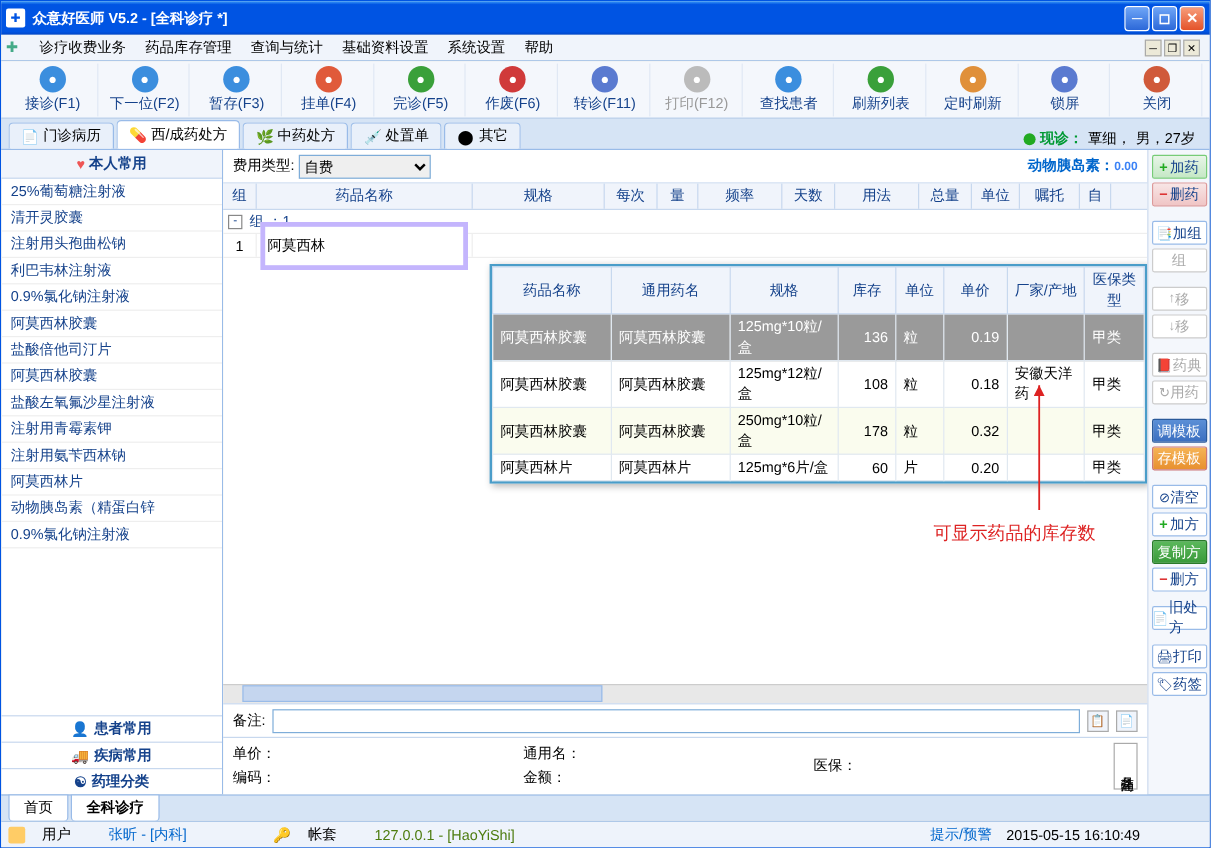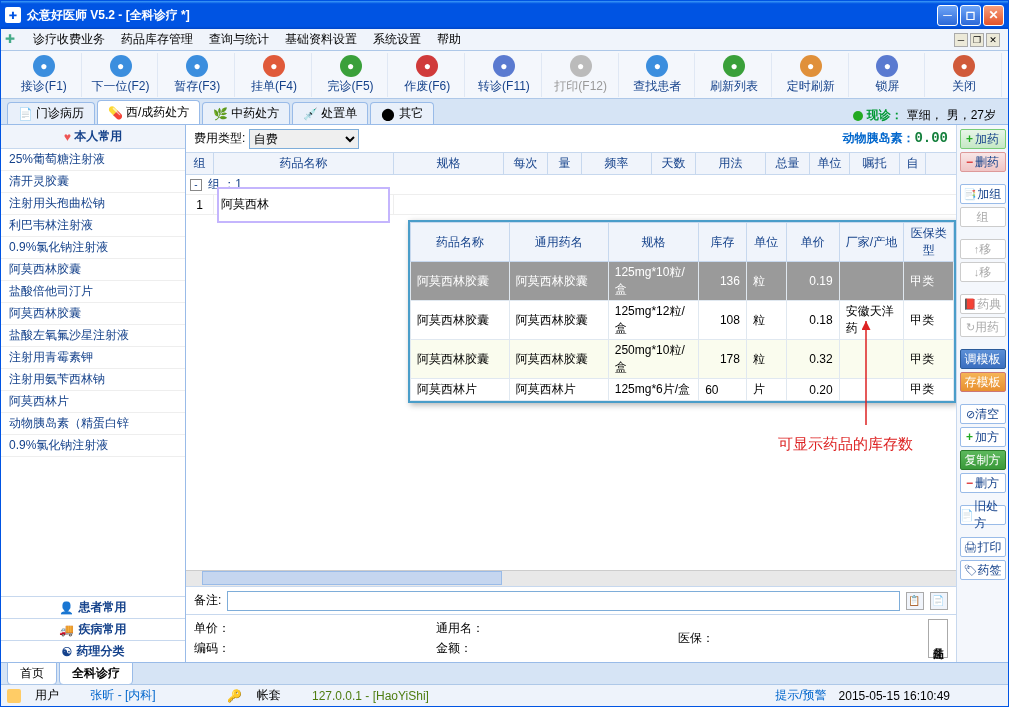--- a/index.html
+++ b/index.html
@@ -35,29 +35,29 @@
 .leftpane{width:185px;background:#fff;border-right:1px solid #99bbe8;display:flex;flex-direction:column;}
 .lp-head{height:24px;background:#f0f4fb;display:flex;align-items:center;justify-content:center;border-bottom:1px solid #c7d8ee;font-weight:bold;color:#15428b;}
 .lp-head .heart{color:#e55;}
 .lp-list{flex:1;overflow:auto;}
 .lp-list div{height:22px;padding:0 8px;display:flex;align-items:center;border-bottom:1px solid #eee;cursor:pointer;color:#15428b;}
 .lp-foot div{height:22px;display:flex;align-items:center;justify-content:center;gap:4px;border-top:1px solid #c7d8ee;cursor:pointer;font-weight:bold;color:#15428b;}
 .mainpane{flex:1;display:flex;flex-direction:column;background:#fff;position:relative;}
 .mp-top{height:28px;border-bottom:1px solid #c7d8ee;display:flex;align-items:center;padding:0 8px;}
 .mp-top select{width:110px;height:20px;border:1px solid #7eadd9;}
 .mp-top .amount{margin-left:auto;color:#0066cc;font-weight:bold;}
-.mp-top .amount b{color:#15803d;font-size:14px;font-family:Liberation Mono, monospace;}
+.mp-top .amount b{color:#3b82f6;font-size:10px;}
 .gridhead{height:22px;background:#f0f4fb;border-bottom:1px solid #c7d8ee;display:flex;}
 .gridhead span{border-right:1px solid #c7d8ee;display:flex;align-items:center;justify-content:center;color:#15428b;}
 .gridbody{flex:1;overflow:auto;position:relative;}
 .grouprow{height:20px;display:flex;align-items:center;padding-left:4px;border-bottom:1px solid #eee;color:#15428b;}
 .grouprow .tog{width:12px;height:12px;border:1px solid #888;display:flex;align-items:center;justify-content:center;margin-right:6px;font-size:10px;line-height:1;}
 .datarow{height:20px;display:flex;border-bottom:1px solid #eee;}
 .datarow span{border-right:1px solid #eee;display:flex;align-items:center;padding:0 3px;}
-.datarow input{width:100%;height:18px;border:2px solid #c4b5fd;padding:16px 2px;}
+.datarow input{width:100%;height:18px;border:4px solid #c4b5fd;padding:16px 2px;}
 .popup{position:absolute;left:222px;top:45px;border:2px solid #4a9dc9;background:#fff;box-shadow:2px 2px 6px rgba(0,0,0,0.3);}
 .popup table{border-collapse:collapse;}
 .popup th{background:#f0f4fb;border:1px solid #c7d8ee;padding:2px 6px;font-weight:normal;color:#15428b;height:22px;}
 .popup td{border:1px solid #e0e8f0;padding:2px 6px;height:18px;}
 .popup tr.sel td{background:#9a9a9a;color:#fff;}
 .popup tr.alt td{background:#fafcee;}
 .annot{position:absolute;color:#d22;font-size:15px;left:592px;top:260px;}
 .arrow-svg{position:absolute;left:660px;top:140px;pointer-events:none;}
 .rightpane{width:52px;background:#f4f7fc;border-left:1px solid #c7d8ee;display:flex;flex-direction:column;align-items:center;padding:4px 2px;gap:3px;}
 .rbtn{width:46px;height:20px;border:1px solid #99bbe8;background:#fff;border-radius:2px;display:flex;align-items:center;justify-content:center;font-size:11px;cursor:pointer;color:#15428b;}
@@ -306,21 +306,21 @@
                   <td style="text-align: right;">178</td>
                   <td>粒</td>
                   <td style="text-align: right;">0.32</td>
                   <td></td>
                   <td>甲类</td>
                 </tr>
                 <tr>
                   <td>阿莫西林片</td>
                   <td>阿莫西林片</td>
                   <td>125mg*6片/盒</td>
-                  <td style="">60</td>
+                  <td style="text-align: right;">60</td>
                   <td>片</td>
                   <td style="text-align: right;">0.20</td>
                   <td></td>
                   <td>甲类</td>
                 </tr>
               </tbody>
           </table>
 
         </div>
         <svg class="arrow-svg" width="40" height="120">

